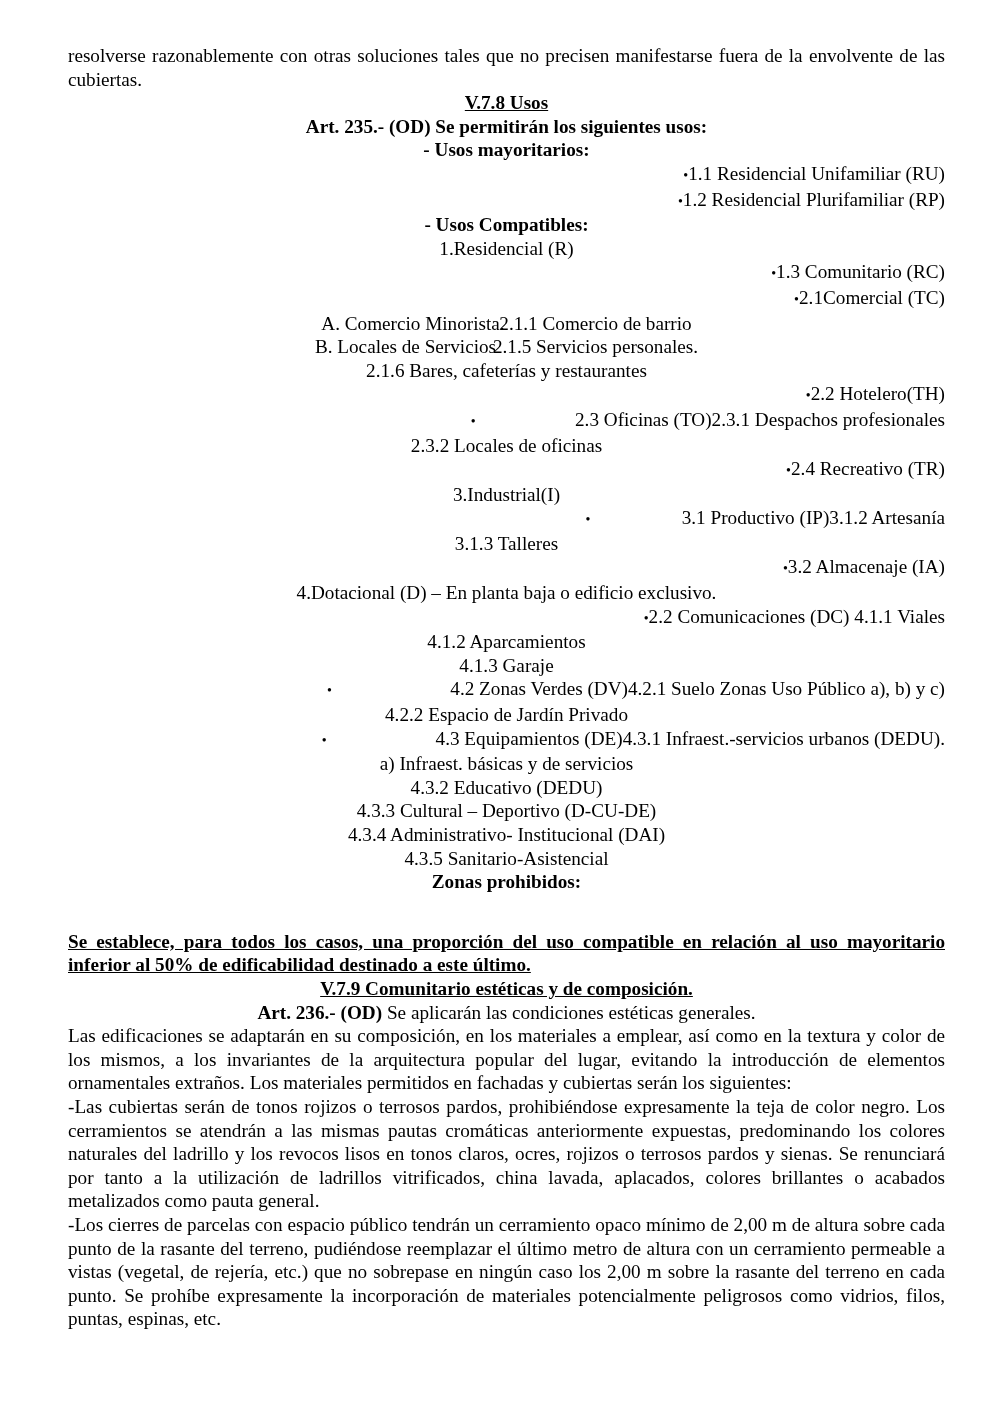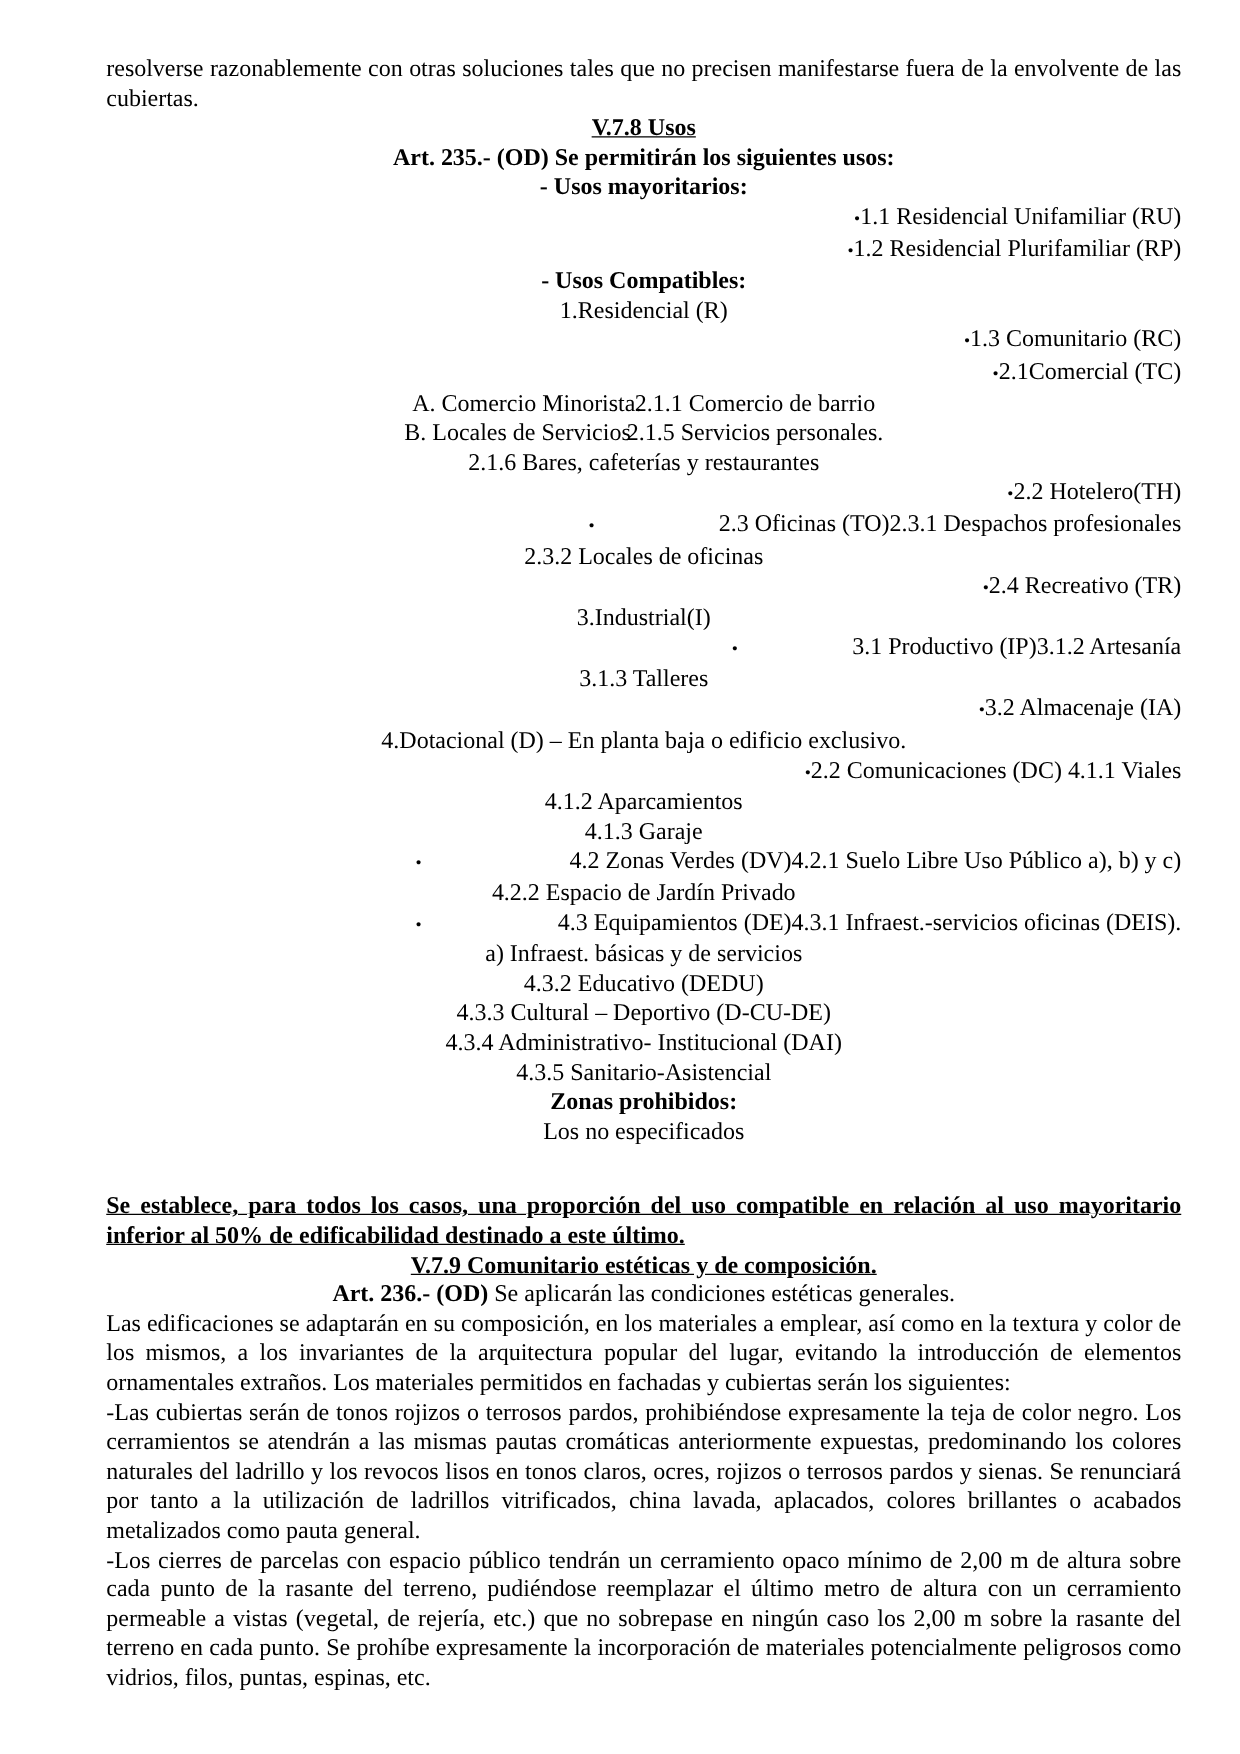--- a/index.html
+++ b/index.html
@@ -13,21 +13,21 @@
     height: 1403px;
     font-family: "Liberation Serif", "DejaVu Serif", serif;
     color: #000000;
     -webkit-font-smoothing: antialiased;
   }
   .page {
     position: relative;
     width: 992px;
     height: 1214px;
     box-sizing: border-box;
-    padding: 44px 47px 0 85px;
+    padding: 44px 47px 0 68px;
     background: #ffffff;
   }
   .doc {
     font-size: 19.2px;
     line-height: 23.6px;
   }
   
   p {
     margin: 0;
     padding: 0;
@@ -148,42 +148,41 @@
 
     <p class="bullet-row">
       <span class="bullet">•</span><span class="b1">2.2 Comunicaciones (DC) 4.1.1 Viales</span>
     </p>
 
     <p class="line">4.1.2 Aparcamientos</p>
 
     <p class="line">4.1.3 Garaje</p>
 
     <p class="bullet-row">
-      <span class="bullet">•</span><span class="tab-col w3">4.2 Zonas Verdes (DV)</span><span>4.2.1 Suelo Libre Uso Público a), b) y c)</span>
+      <span class="bullet">•</span><span class="tab-col w3">4.2 Zonas Verdes (DV)</span><span>4.2.1 Suelo Zonas Uso Público a), b) y c)</span>
     </p>
 
     <p class="line">4.2.2 Espacio de Jardín Privado</p>
 
     <p class="bullet-row">
-      <span class="bullet">•</span><span class="tab-col w3">4.3 Equipamientos (DE)</span><span>4.3.1 Infraest.-servicios oficinas (DEIS).</span>
+      <span class="bullet">•</span><span class="tab-col w3">4.3 Equipamientos (DE)</span><span>4.3.1 Infraest.-servicios urbanos (DEDU).</span>
     </p>
 
     <p class="line">a) Infraest. básicas y de servicios</p>
 
     <p class="line">4.3.2 Educativo (DEDU)</p>
 
     <p class="line">4.3.3 Cultural – Deportivo (D-CU-DE)</p>
 
     <p class="line">4.3.4 Administrativo- Institucional (DAI)</p>
 
     <p class="line">4.3.5 Sanitario-Asistencial</p>
 
     <p class="line b">Zonas prohibidos:</p>
 
-    <p class="line">Los no especificados</p>
 
     <p class="para underline-block">Se establece, para todos los casos, una proporción del uso compatible en relación al uso mayoritario inferior al 50% de edificabilidad destinado a este último.</p>
 
     <p class="line bu">V.7.9 Comunitario estéticas y de composición.</p>
 
     <p class="line"><span class="b">Art. 236.- (OD)</span><span> Se aplicarán las condiciones estéticas generales.</span></p>
 
     <p class="para">Las edificaciones se adaptarán en su composición, en los materiales a emplear, así como en la textura y color de los mismos, a los invariantes de la arquitectura popular del lugar, evitando la introducción de elementos ornamentales extraños. Los materiales permitidos en fachadas y cubiertas serán los siguientes:</p>
 
     <p class="para">-Las cubiertas serán de tonos rojizos o terrosos pardos, prohibiéndose  expresamente la teja de color negro. Los cerramientos se atendrán a las mismas pautas cromáticas anteriormente expuestas, predominando los colores naturales del ladrillo y los revocos lisos en tonos claros, ocres, rojizos o terrosos pardos y sienas. Se renunciará por tanto a la utilización de ladrillos vitrificados, china lavada, aplacados, colores brillantes o acabados metalizados como pauta general.</p>

